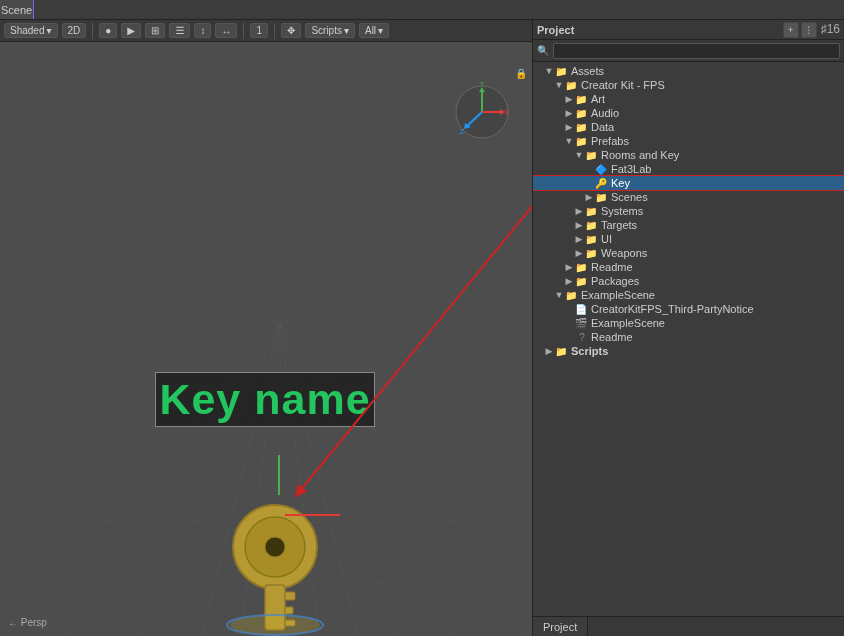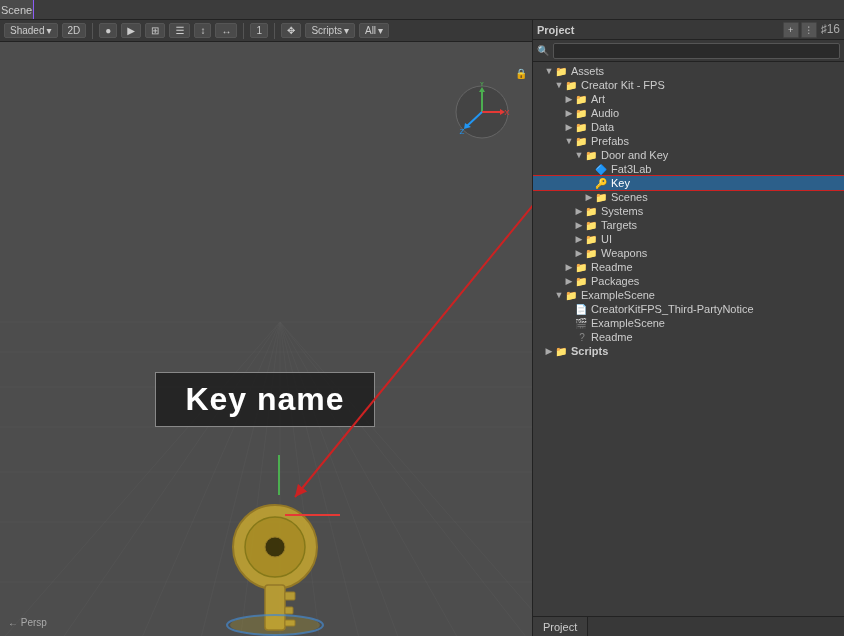--- a/index.html
+++ b/index.html
@@ -25,21 +25,21 @@
     .viewport { position: absolute; top: 22px; left: 0; right: 0; bottom: 0; overflow: hidden; }
 
     
     .grid-bg { width: 100%; height: 100%; position: absolute; background: #4d4d4d; }
 
     
     .grid-svg { position: absolute; width: 100%; height: 100%; }
 
     
     .key-name-box { position: absolute; left: 155px; top: 330px; width: 220px; height: 55px; background: rgba(30,30,30,0.85); border: 1px solid #888; display: flex; align-items: center; justify-content: center; }
-    .key-name-text { font-size: 32px; font-weight: bold; color: #ffffff; letter-spacing: 1px; }
+    .key-name-text { font-size: 43px; font-weight: bold; color: #22c55e; letter-spacing: 1px; }
 
     
     .nav-gizmo { position: absolute; top: 40px; right: 20px; width: 60px; height: 60px; }
 
     
     .persp-label { position: absolute; bottom: 8px; left: 8px; font-size: 10px; color: #aaa; text-align: right; }
 
     
     .project-panel { width: 312px; background: #3c3c3c; border-left: 1px solid #222; display: flex; flex-direction: column; }
 
@@ -306,21 +306,21 @@
         <span class="tree-label">Prefabs</span>
       </div>
 
       <div class="tree-item">
         <span class="tree-indent"></span>
         <span class="tree-indent"></span>
         <span class="tree-indent"></span>
         <span class="tree-indent"></span>
         <span class="tree-arrow">▼</span>
         <span class="tree-icon icon-folder">📁</span>
-        <span class="tree-label">Door and Key</span>
+        <span class="tree-label">Rooms and Key</span>
       </div>
 
       <div class="tree-item">
         <span class="tree-indent"></span>
         <span class="tree-indent"></span>
         <span class="tree-indent"></span>
         <span class="tree-indent"></span>
         <span class="tree-indent"></span>
         <span class="tree-arrow"> </span>
         <span class="tree-icon icon-puzzle">🔷</span>

